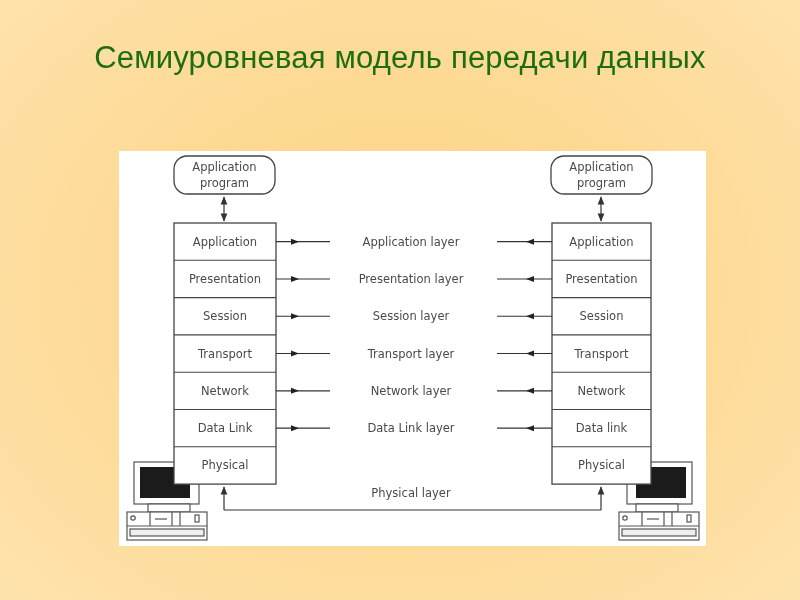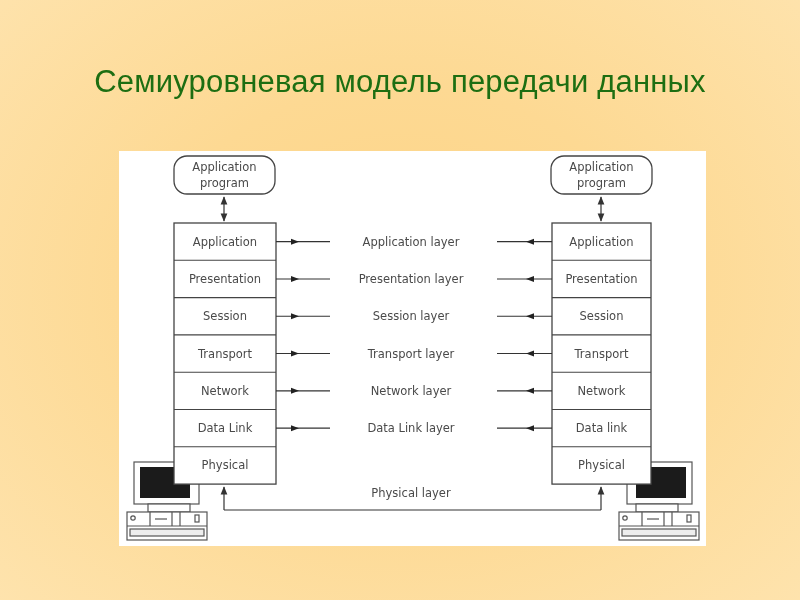--- a/index.html
+++ b/index.html
@@ -2,21 +2,21 @@
 <html><head>
 <meta charset="utf-8">
 <style>
   html, body { margin: 0; padding: 0; }
   body {
     width: 800px; height: 600px; overflow: hidden; position: relative;
     background: radial-gradient(ellipse 70% 75% at 50% 48%, #fdd486 0%, #fdd993 45%, #fee3ad 100%);
     font-family: "Liberation Sans", sans-serif;
   }
   .title {
-    position: absolute; left: 0; top: 64px; width: 800px; text-align: center;
+    position: absolute; left: 0; top: 40px; width: 800px; text-align: center;
     font-size: 31px; color: #1d6e12; letter-spacing: 0.2px;
   }
   .panel {
     position: absolute; left: 119px; top: 151px; width: 587px; height: 395px;
     background: #ffffff;
   }
   svg { position: absolute; left: 0; top: 0; }
   .lbl { font-family: "DejaVu Sans", sans-serif; font-size: 11.5px; fill: #4a4a4a; }
 </style>
 </head>

